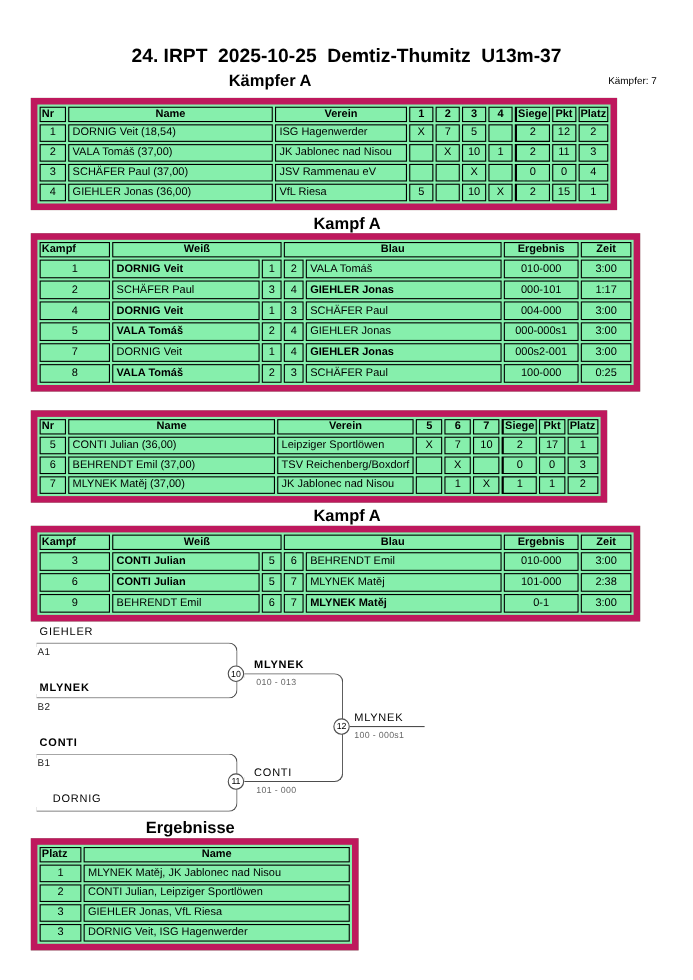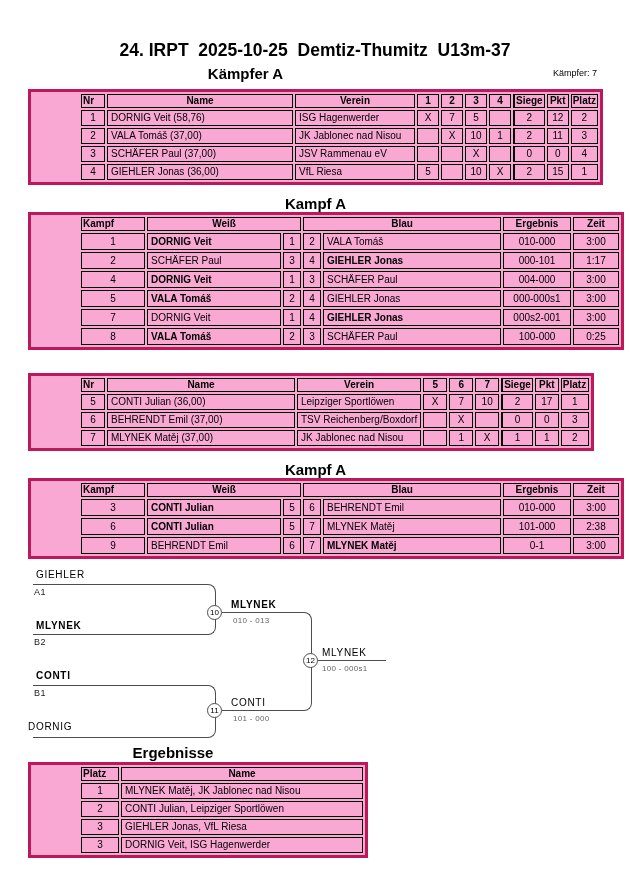--- a/index.html
+++ b/index.html
@@ -8,21 +8,21 @@
     font-family:"Liberation Sans","DejaVu Sans",sans-serif;overflow:hidden;
   }
   .page-title{
     position:absolute;top:40px;left:0;width:630px;text-align:center;
     font-size:17.5px;font-weight:bold;white-space:pre;
   }
   .sec-label{position:absolute;font-size:15px;font-weight:bold;text-align:center;}
   .meta{position:absolute;font-size:9px;}
   table{
     position:absolute;border-collapse:separate;border-spacing:2px;
-    border:3px solid #be185d;background:#f9a8d4;table-layout:fixed;padding-left:48px;
+    border:6px solid #be185d;background:#86efac;table-layout:fixed;
   }
   th,td{
     border:1px solid #000;font-size:10px;line-height:1.15;padding:0 3px;
     white-space:nowrap;overflow:visible;text-align:center;height:14px;vertical-align:middle;
   }
   th{font-weight:bold;padding:0 1px;height:12px;}
   .t-fight td{height:15px;}
   .t-res td{height:14px;}
   .al{text-align:left;}
   .b{font-weight:bold;}
@@ -69,21 +69,21 @@
         <th>3</th>
         <th>4</th>
         <th class="sg">Siege</th>
         <th>Pkt</th>
         <th class="al">Platz</th>
       </tr>
     </thead>
     <tbody>
         <tr>
           <td class="ac">1</td>
-          <td class="al">DORNIG Veit  (58,76)</td>
+          <td class="al">DORNIG Veit  (18,54)</td>
           <td class="al">ISG Hagenwerder</td>
           <td class="ac">X</td>
           <td class="ac">7</td>
           <td class="ac">5</td>
           <td class="ac"></td>
           <td class="ac sg">2</td>
           <td class="ac">12</td>
           <td class="ac">2</td>
         </tr>
         <tr>
@@ -332,21 +332,21 @@
 
     <div class="bk-node" style="left:303px;top:653px;">12</div>
     <div class="bk-name" style="left:322px;top:647px;">MLYNEK</div>
     <div class="bk-line" style="left:318px;top:660px;width:68px;height:0;border-top-width:1.5px;"></div>
     <div class="bk-score" style="left:322px;top:664px;">100 - 000s1</div>
 
     <div class="bk-name b" style="left:36px;top:670px;">CONTI</div>
     <div class="bk-line" style="left:33px;top:685px;width:182px;height:26px;border-top-width:1.5px;border-right-width:1.5px;border-top-right-radius:8px;"></div>
     <div class="bk-seed" style="left:34px;top:688px;">B1</div>
 
-    <div class="bk-name" style="left:28px;top:721px;">DORNIG</div>
+    <div class="bk-name" style="left:48px;top:721px;">DORNIG</div>
     <div class="bk-line" style="left:33px;top:711px;width:182px;height:26px;border-bottom-width:1.5px;border-right-width:1.5px;border-bottom-right-radius:8px;"></div>
     <div class="bk-seed" style="left:34px;top:773px;">A2</div>
 
     <div class="bk-node" style="left:207px;top:703px;">11</div>
     <div class="bk-name" style="left:231px;top:697px;">CONTI</div>
     <div class="bk-line" style="left:222px;top:660px;width:89px;height:50px;border-bottom-width:1.5px;border-right-width:1.5px;border-bottom-right-radius:8px;"></div>
     <div class="bk-score" style="left:233px;top:714px;">101 - 000</div>
   </div>
 
   <div class="sec-label" style="top:744px;left:28px;width:290px;">Ergebnisse</div>

